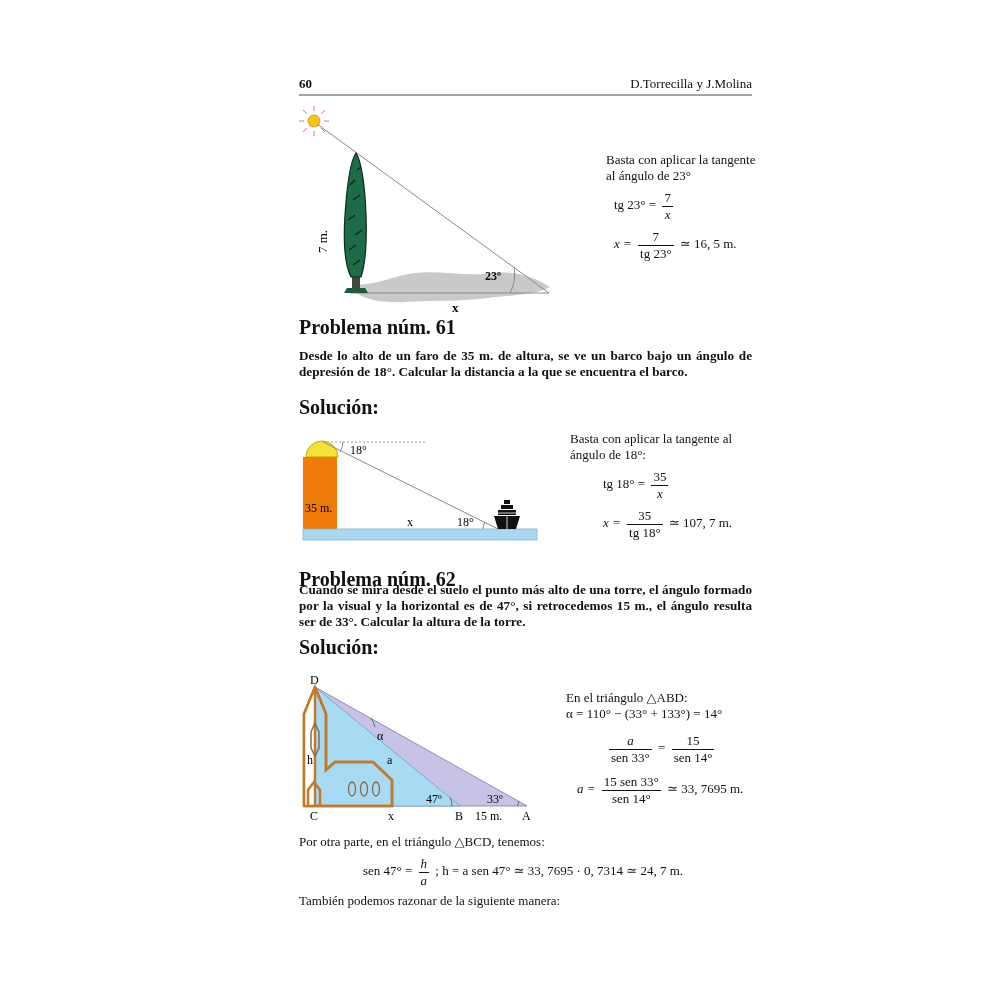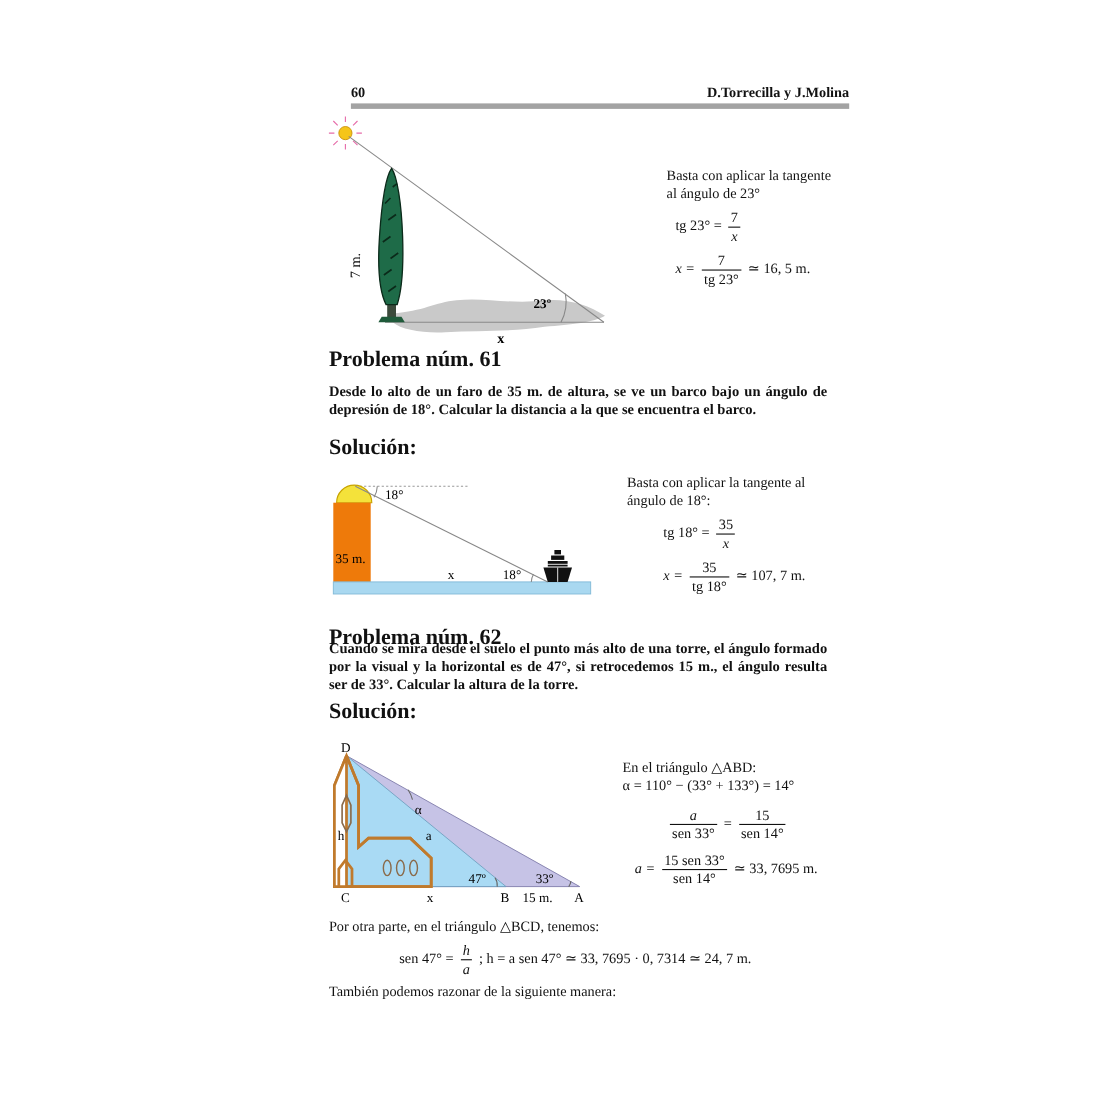--- a/index.html
+++ b/index.html
@@ -1,21 +1,21 @@
 <!DOCTYPE html>
 <html><head>
 <meta charset="utf-8">
 <style>
   html, body { margin: 0; padding: 0; background: #ffffff; }
   body { width: 1000px; height: 1000px; position: relative; overflow: hidden;
          font-family: "DejaVu Serif", "Liberation Serif", serif; color: #111; }
   .abs { position: absolute; }
-  .header { left: 299px; top: 74px; width: 453px; height: 20px; border-bottom: 5px solid #a3a3a3; margin-left: 20px; }
+  .header { left: 299px; top: 74px; width: 453px; height: 20px; border-bottom: 2px solid #a3a3a3; }
   .header .pg { position: absolute; left: 0; top: 2px; font-weight: bold; font-size: 13px; font-family: "Liberation Serif", serif; }
-  .header .auth { position: absolute; right: 0; top: 2px; font-weight: bold; font-size: 13px; font-family: "Liberation Serif", serif; }
+  .header .auth { position: absolute; right: 0; top: 2px; font-weight: normal; font-size: 13px; font-family: "Liberation Serif", serif; }
   .txt { font-family: "Liberation Serif", serif; font-size: 13px; line-height: 16px; }
   .h { font-family: "Liberation Serif", serif; font-weight: bold; font-size: 20px; }
   .stmt { font-family: "Liberation Serif", serif; font-weight: bold; font-size: 13.2px; line-height: 16px; text-align: justify; }
   .math { font-family: "Liberation Serif", serif; font-size: 13px; white-space: nowrap; }
   .frac { display: inline-block; vertical-align: middle; text-align: center; margin: 0 3px; }
   .frac .num { display: block; padding: 0 2px; border-bottom: 1px solid #111; line-height: 16px; }
   .frac .den { display: block; padding: 0 2px; line-height: 16px; }
   .it { font-style: italic; }
   svg text { font-family: "Liberation Serif", serif; }
 </style>

